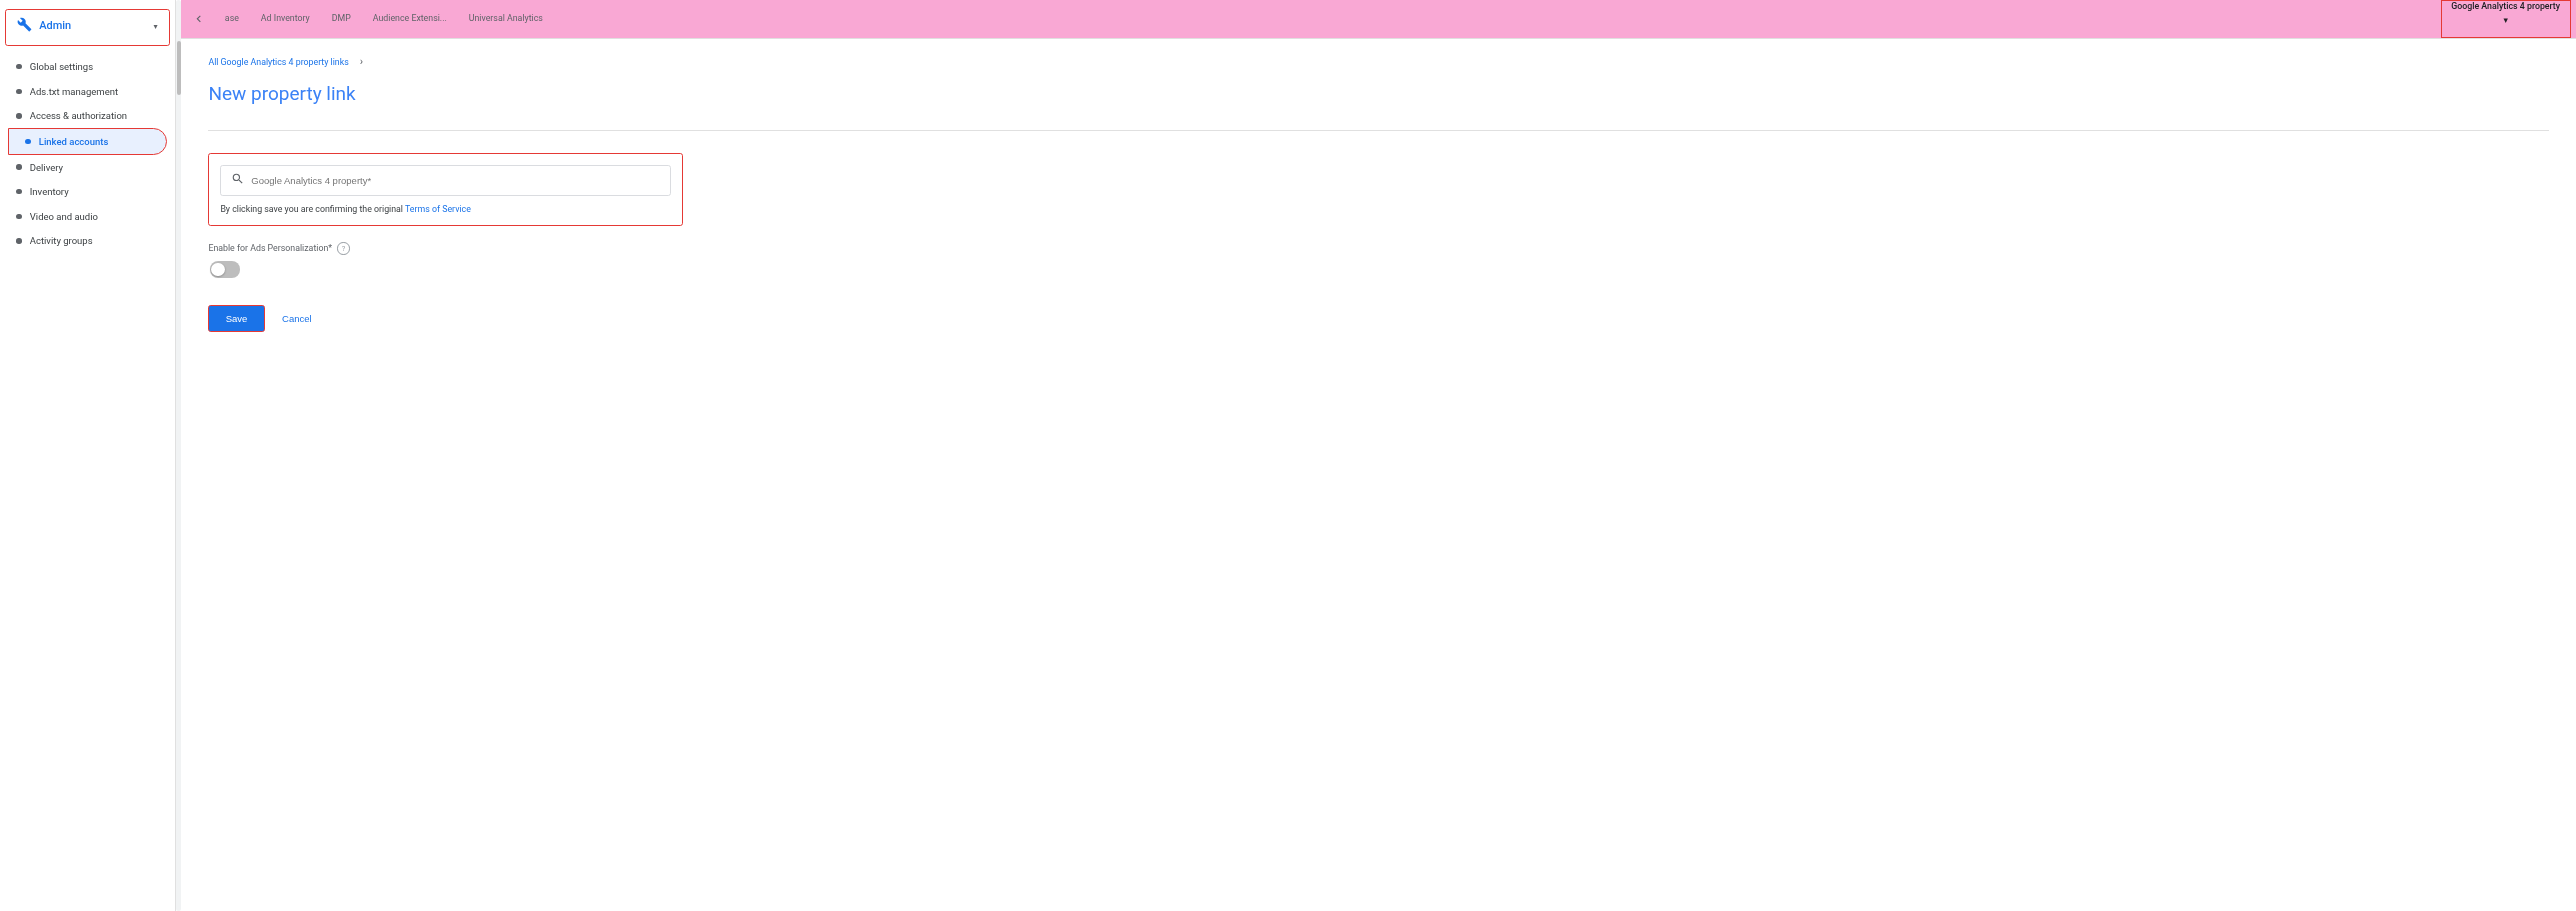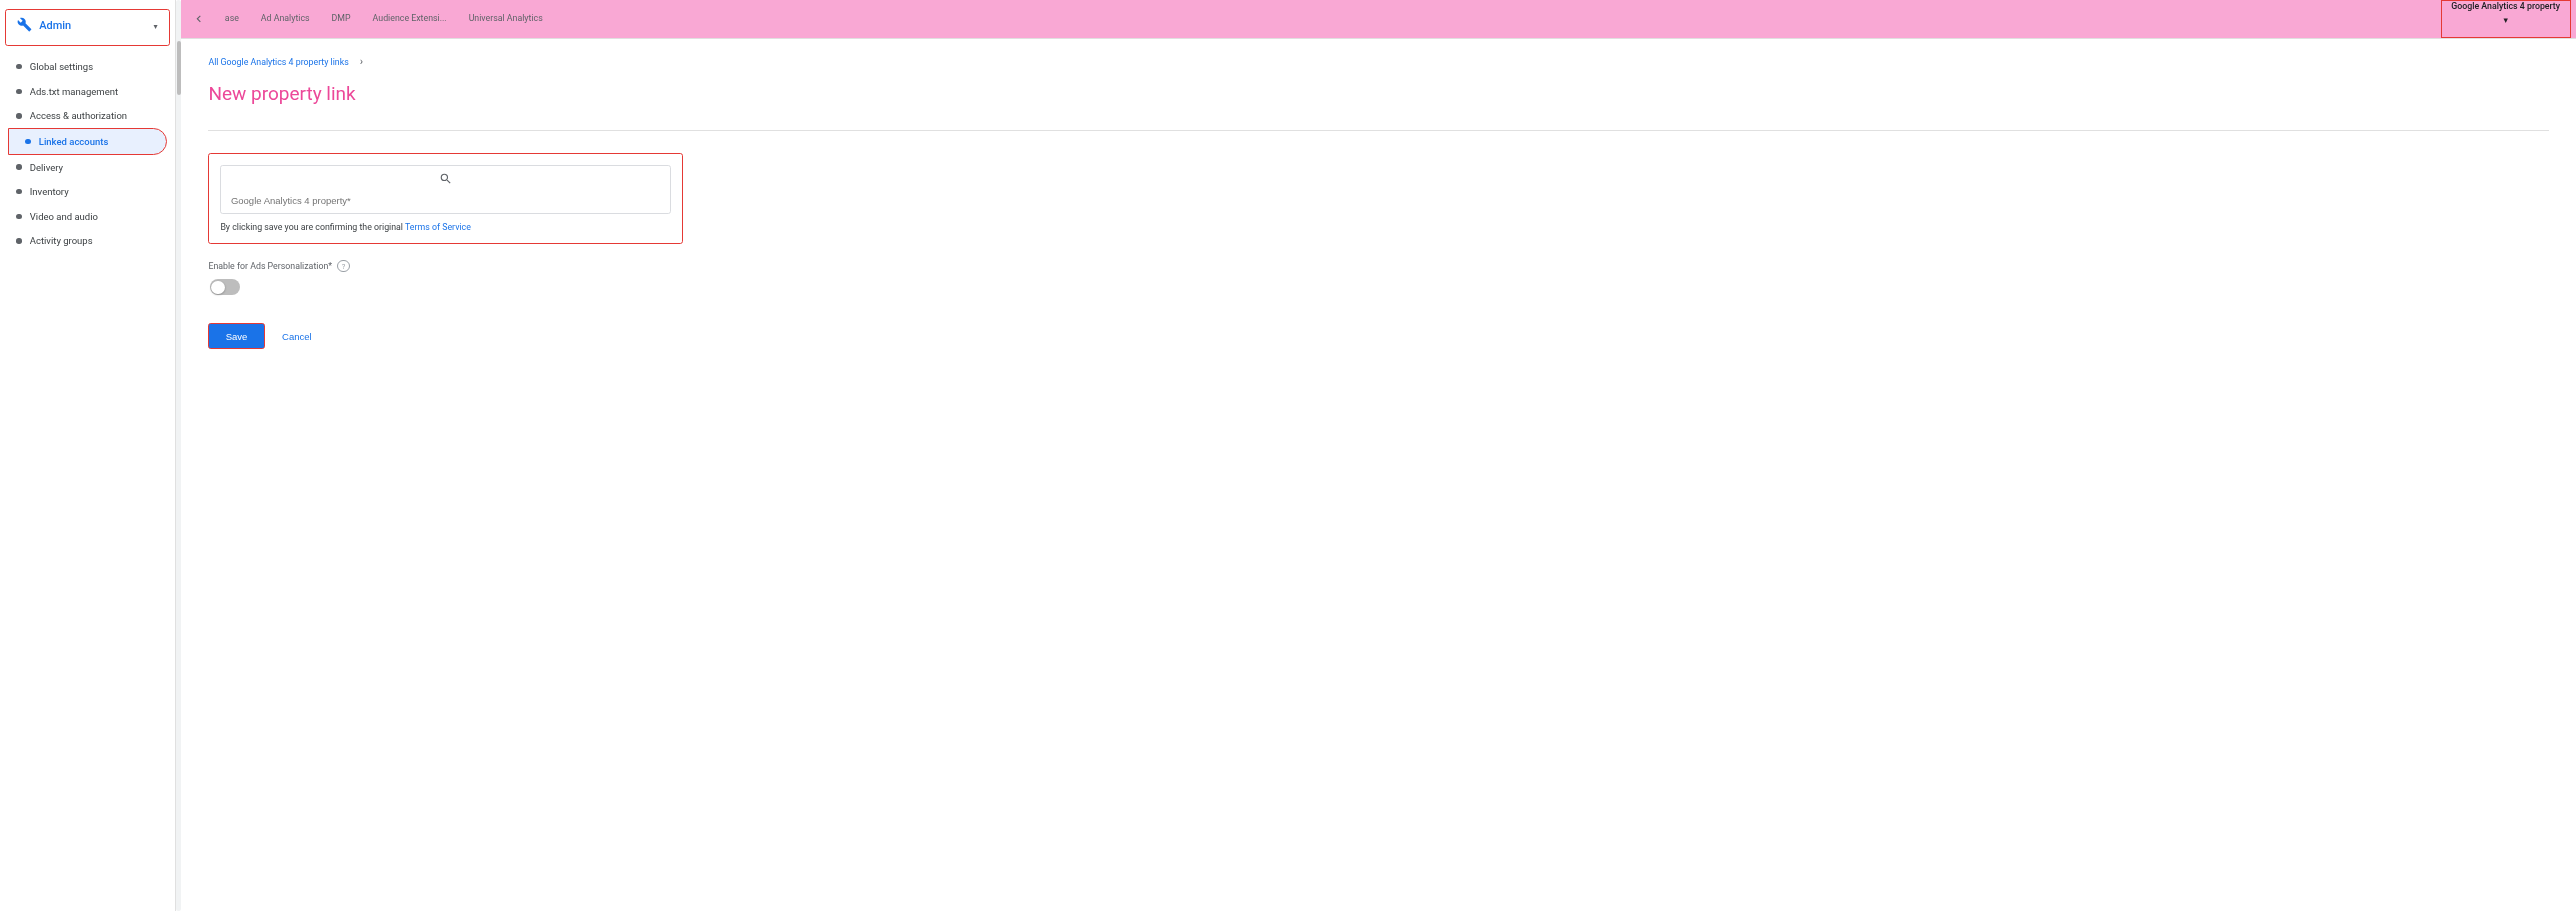--- a/index.html
+++ b/index.html
@@ -167,21 +167,21 @@
       color: #1a73e8;
       cursor: pointer;
       text-decoration: none;
     }
     .breadcrumb-sep { color: #5f6368; font-size: 11px; }
 
     
     .page-title {
       font-size: 19px;
       font-weight: 400;
-      color: #ec4899;
+      color: #3b82f6;
       margin-bottom: 11px;
     }
 
     .divider {
       border: none;
       border-top: 0.7px solid #e0e0e0;
       margin: 2.7px 0 11px 0;
     }
 
     
@@ -193,21 +193,20 @@
     }
     .search-box {
       display: flex;
       align-items: center;
       gap: 6.8px;
       border: 0.7px solid #dadce0;
       border-radius: 2.7px;
       padding: 6.8px 9.5px;
       background: #fff;
       margin-bottom: 8.1px;
-      flex-direction: column;
     }
     .search-icon-wrap { color: #5f6368; }
     .search-input {
       border: none;
       outline: none;
       font-size: 9.5px;
       color: #9aa0a6;
       width: 100%;
       background: transparent;
     }
@@ -356,21 +355,21 @@
   <div class="top-nav">
     <div class="back-btn">
       <svg width="13.6" height="13.6" viewBox="0 0 24 24" fill="#5f6368">
         <path d="M15.41 7.41L14 6l-6 6 6 6 1.41-1.41L10.83 12z"></path>
       </svg>
     </div>
     <div class="nav-tab">
       <span>ase</span>
     </div>
     <div class="nav-tab">
-      <span>Ad Analytics</span>
+      <span>Ad Inventory</span>
     </div>
     <div class="nav-tab">
       <span>DMP</span>
     </div>
     <div class="nav-tab">
       <span>Audience Extensi...</span>
     </div>
     <div class="nav-tab">
       <span>Universal Analytics</span>
     </div>

